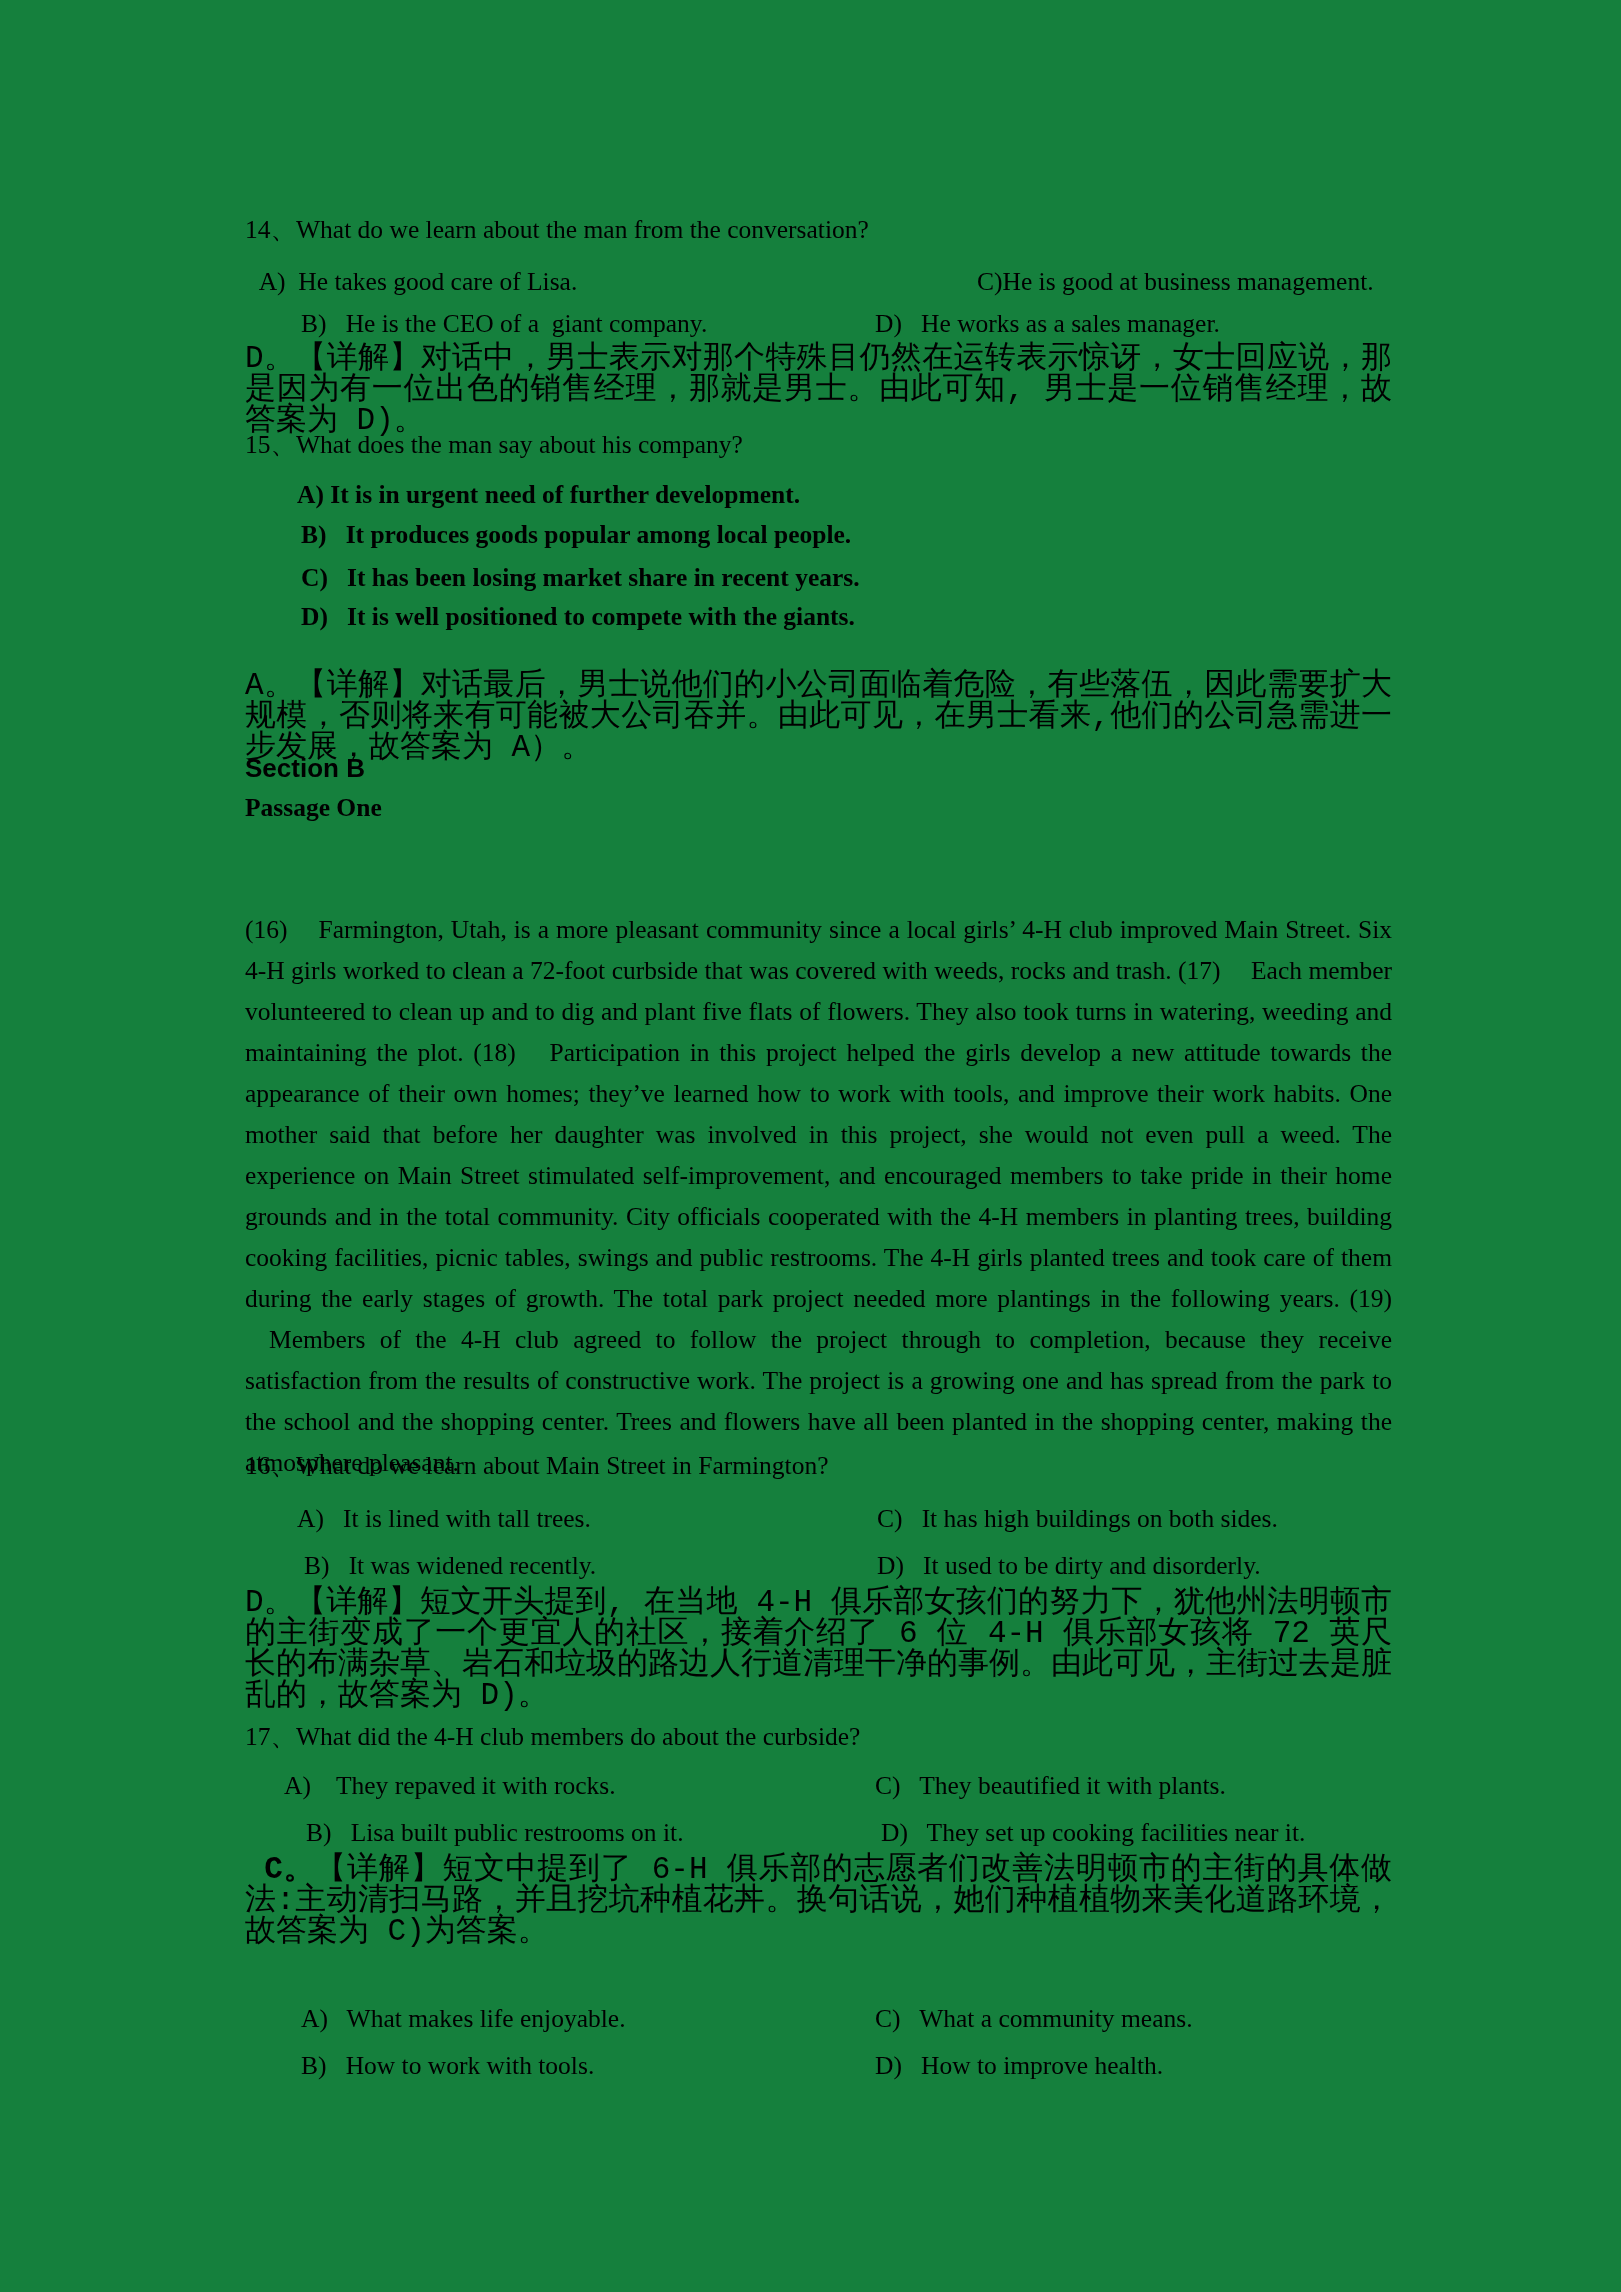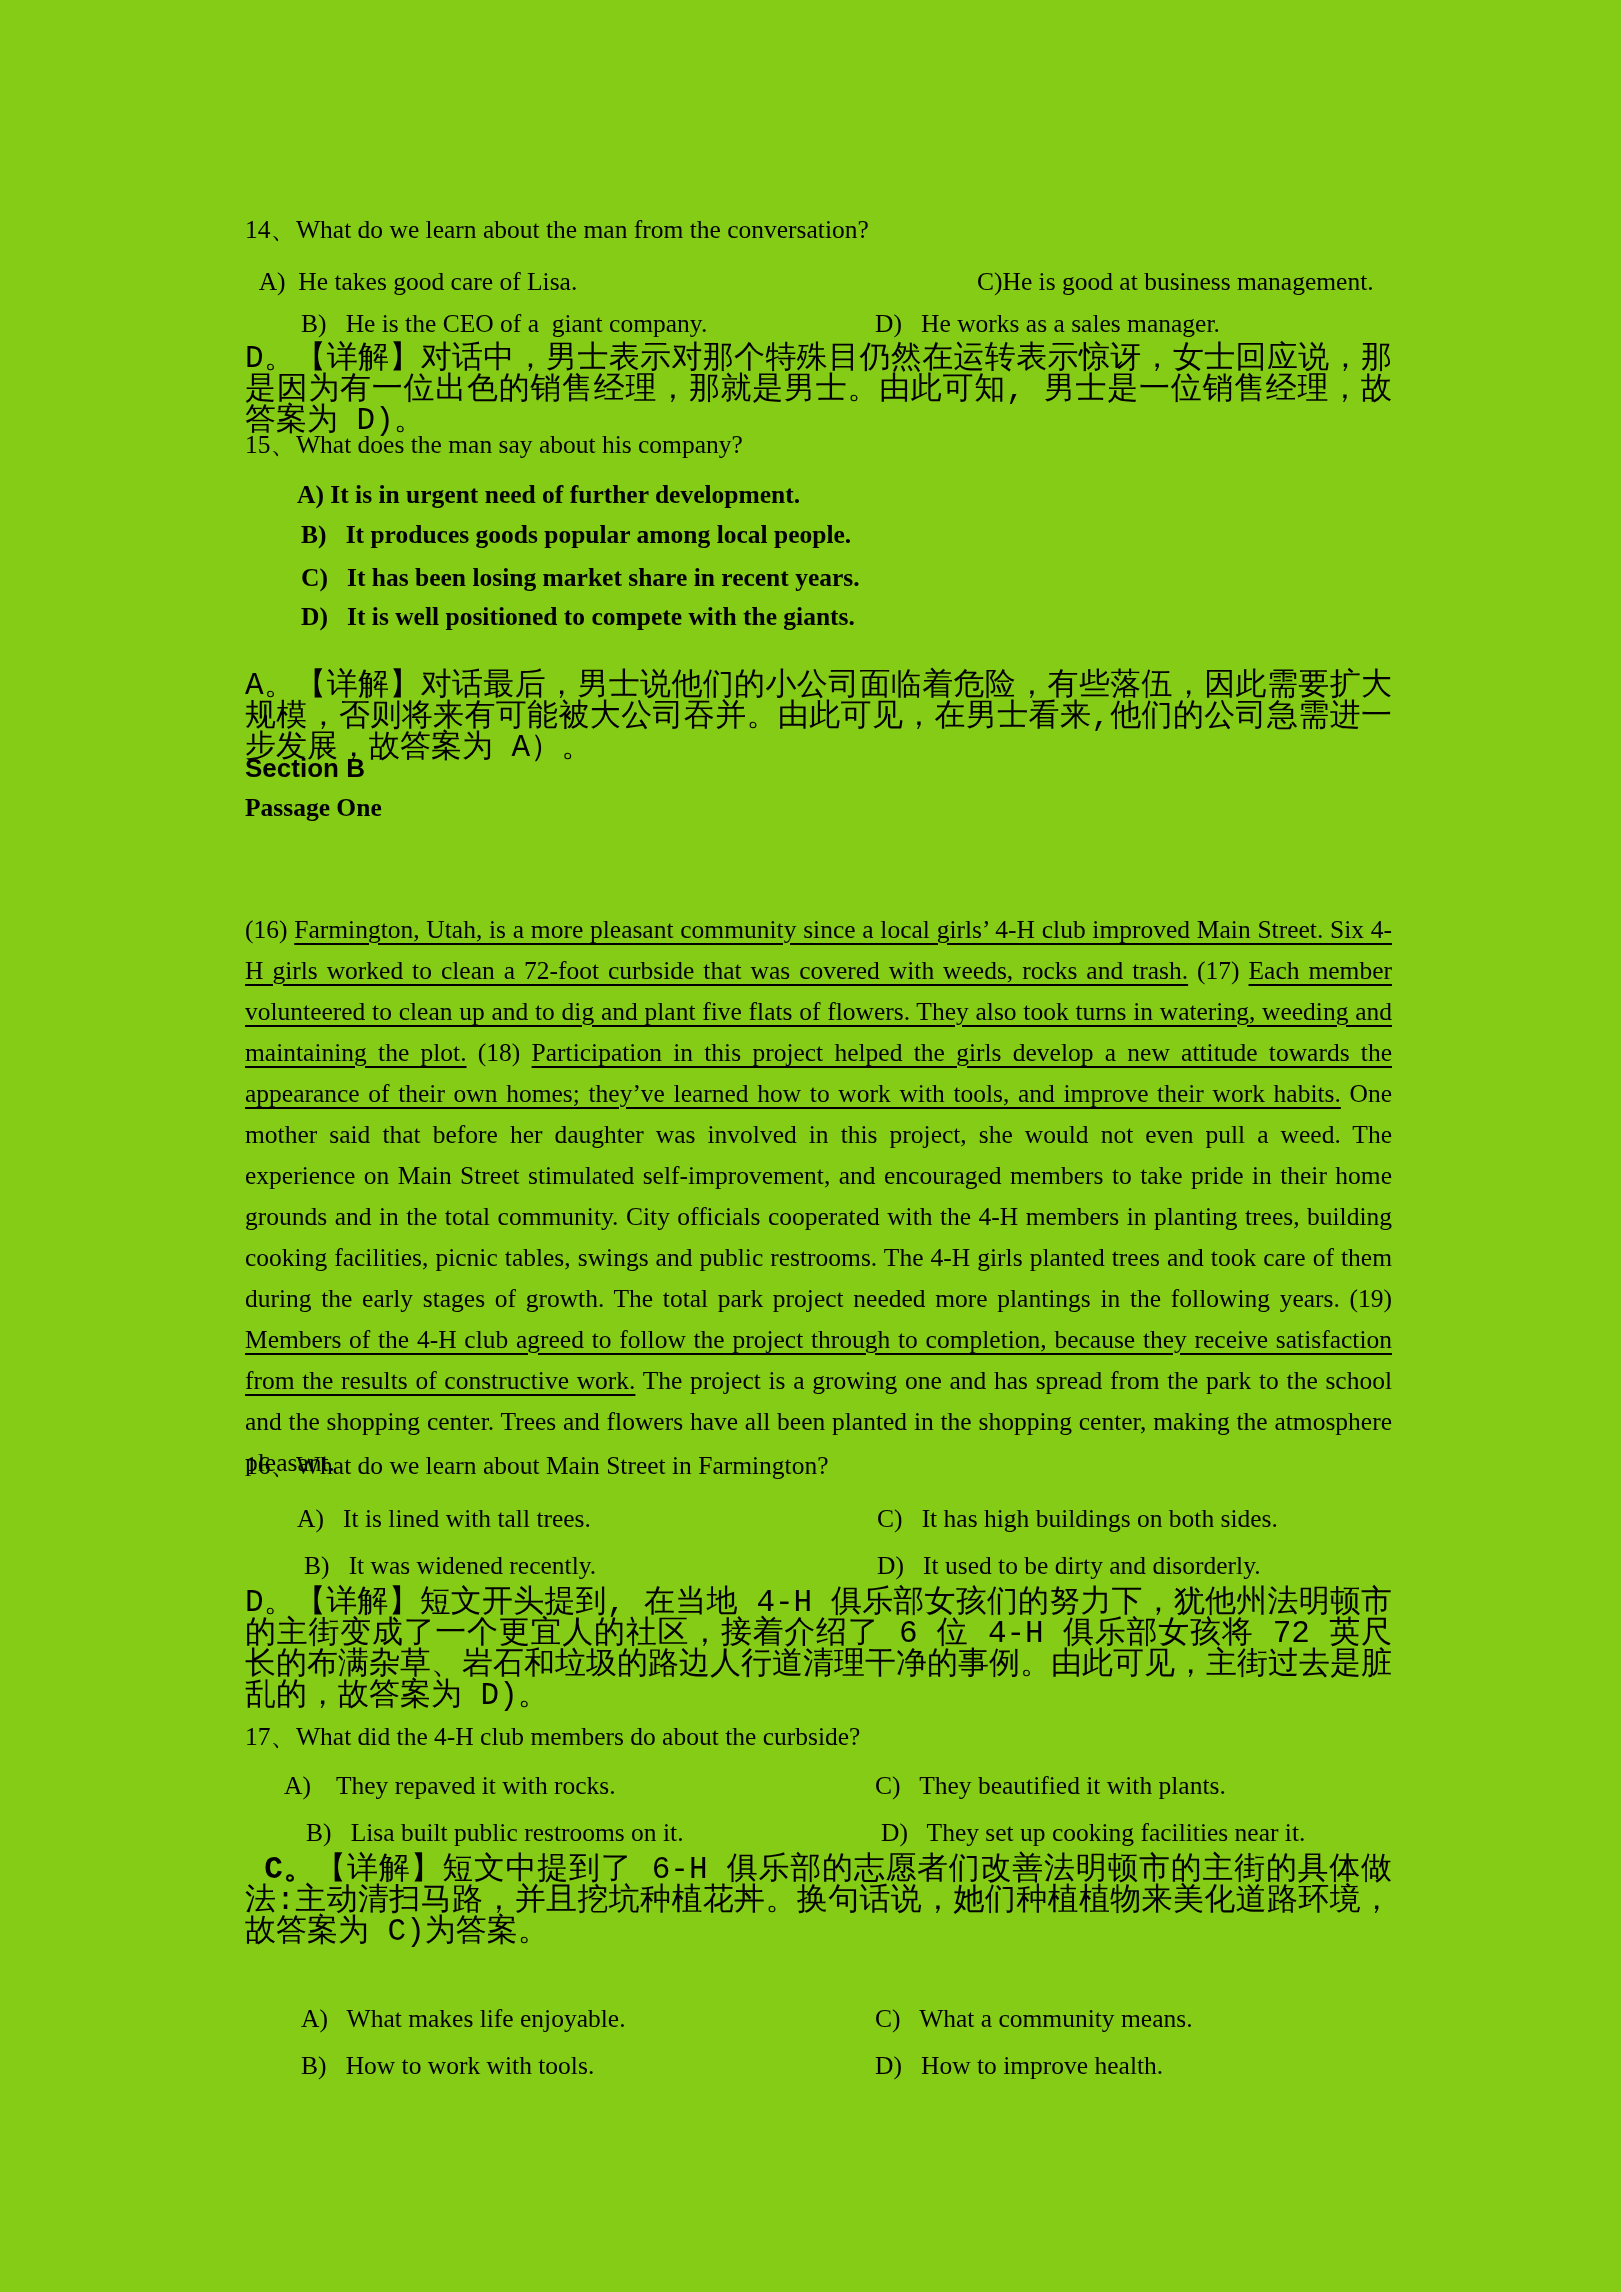--- a/index.html
+++ b/index.html
@@ -1,19 +1,19 @@
 <!DOCTYPE html>
 <html><head>
 <meta charset="utf-8">
 <style>
   html,body{margin:0;padding:0;background:#888;}
   .page{
     position:relative;
     width:1621px;height:2293px;
-    background:#84cc16;
+    background:#15803d;
     font-family:"Liberation Serif","DejaVu Serif",serif;
     color:#000;
     overflow:hidden;
   }
   .content{position:absolute;left:245px;top:0;width:1147px;height:100%;}
   .abs{position:absolute;left:0;}
   .q-title{font-size:25.5px;line-height:40px;white-space:pre;}
   .row{position:absolute;left:0;width:100%;height:40px;text-align:right;}
   .row .opt{position:absolute;top:0;font-size:25.5px;line-height:40px;white-space:pre;}
   .optline{font-size:25.5px;line-height:40px;white-space:pre;font-weight:bold;}
@@ -25,21 +25,21 @@
   .expl .bold-ans{font-weight:bold;}
   .heading-sans{
     font-family:"Liberation Sans","DejaVu Sans",sans-serif;
     font-weight:bold;font-size:26px;line-height:35px;text-align:right;
   }
   .heading-serif{font-weight:bold;font-size:25.5px;line-height:35px;}
   .passage{
     width:1147px;font-size:25.5px;line-height:41px;
     text-align:justify;
   }
-  .passage .u{text-decoration:underline;text-underline-offset:4.9px;}
+  .passage .u{text-underline-offset:4.9px;margin-left:24px;}
 </style>
 </head>
 <body>
 
 <div class="page">
   <div class="content">
 
     <div class="q-title abs" style="top:210px">14、What do we learn about the man from the conversation?</div>
     <div class="row" style="top:262px">
       <span class="opt" style="left:13.7px">A)  He takes good care of Lisa.</span>

